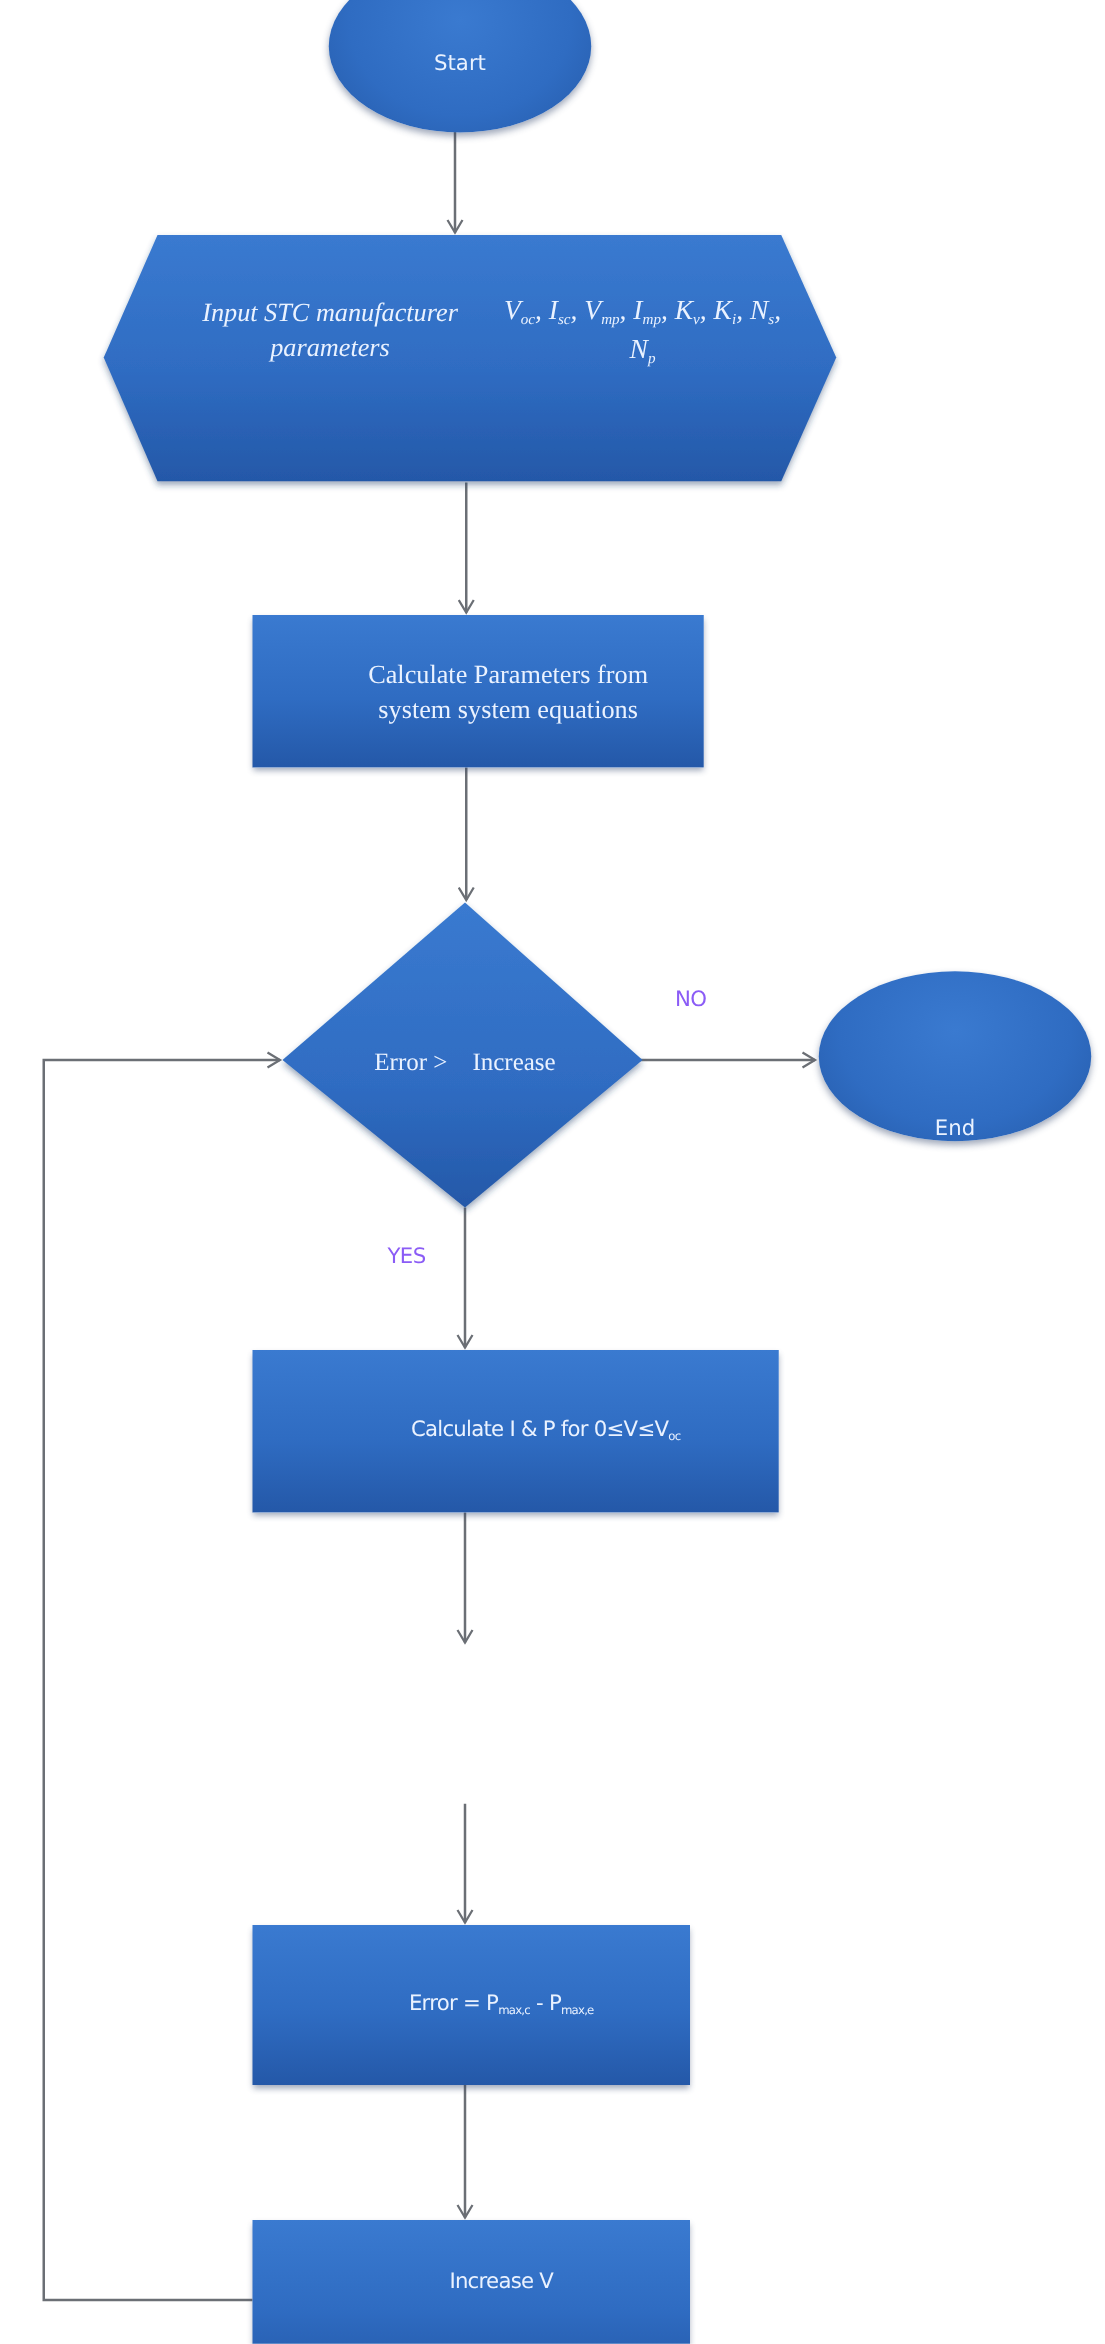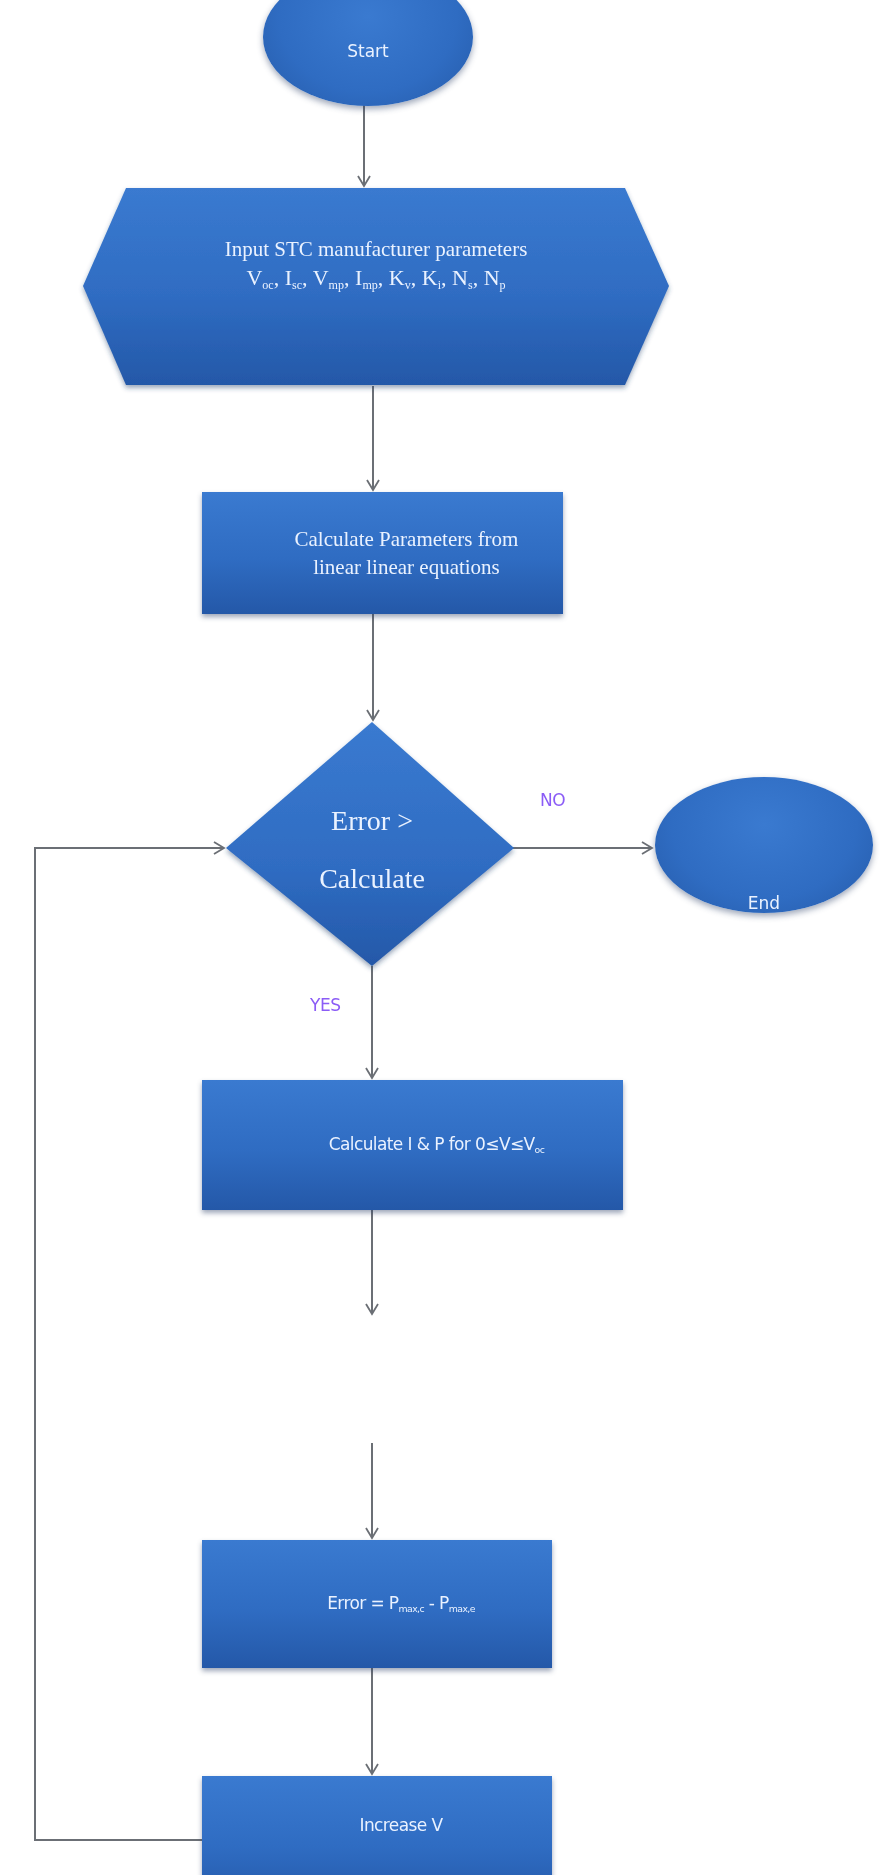--- a/index.html
+++ b/index.html
@@ -111,35 +111,35 @@
         <stop offset="0" stop-color="#3a7ad0"></stop>
         <stop offset="0.6" stop-color="#2f6cc2"></stop>
         <stop offset="1" stop-color="#2458a8"></stop>
       </linearGradient>
     </defs>
     <polygon points="126,188 625,188 669,286 625,385 126,385 83,286" fill="url(#hexg)" filter="url(#sh)"></polygon>
 
     <polygon points="372,722 514,848 372,966 226,848" fill="url(#dg)" filter="url(#sh)"></polygon>
   </svg>
 
-  <div class="node serif txt-block" style="left:126px; top:188px; width:500px; height:152px; flex-direction:column; font-size:21px;">
+  <div class="node serif txt-block" style="left:126px; top:188px; width:500px; height:152px; flex-direction:row; font-size:21px;font-style:italic;">
     <div>Input STC manufacturer parameters</div>
     <div style="font-size:22px;">
       <span><span>V</span><sub>oc</sub><span>, </span></span><span><span>I</span><sub>sc</sub><span>, </span></span><span><span>V</span><sub>mp</sub><span>, </span></span><span><span>I</span><sub>mp</sub><span>, </span></span><span><span>K</span><sub>v</sub><span>, </span></span><span><span>K</span><sub>i</sub><span>, </span></span><span><span>N</span><sub>s</sub><span>, </span></span><span><span>N</span><sub>p</sub><span></span></span>
     </div>
   </div>
 
   <div class="node rect serif txt-block" style="left:202px; top:492px; width:361px; height:122px; flex-direction:column; font-size:21px;">
     <div>Calculate Parameters from</div>
-    <div>linear linear equations</div>
+    <div>system system equations</div>
   </div>
 
-  <div class="node serif txt-block" style="left:262px; top:790px; width:220px; height:120px; flex-direction:column; font-size:28px;gap:20px;">
+  <div class="node serif txt-block" style="left:262px; top:790px; width:220px; height:120px; flex-direction:row; font-size:20px;gap:20px;">
     <div>Error &gt;</div>
-    <div>Calculate</div>
+    <div>Increase</div>
   </div>
 
   <div class="label" style="left:540px; top:790px;">NO</div>
 
   <div class="node ellipse sans" style="left:655px; top:777px; width:218px; height:136px; font-size:17px;align-items:flex-end;">
     <span>End</span>
   </div>
 
   <div class="label" style="left:310px; top:995px;">YES</div>
 

